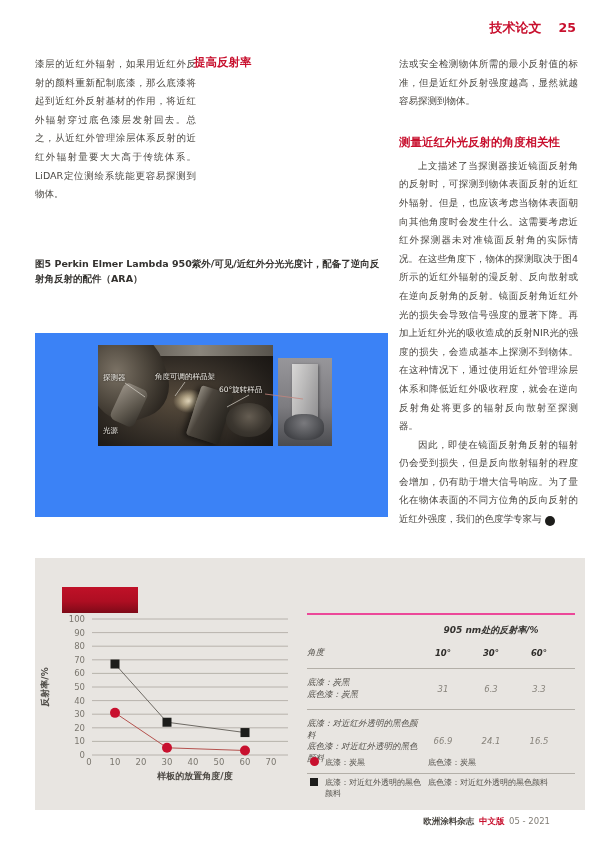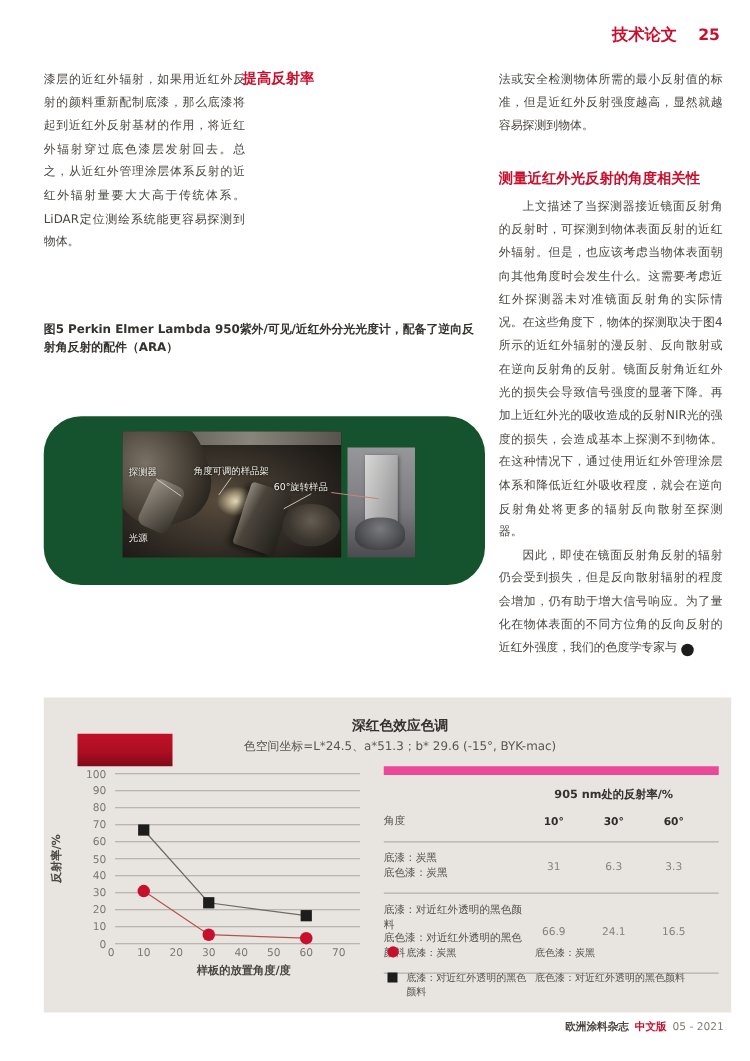--- a/index.html
+++ b/index.html
@@ -22,21 +22,21 @@
   .heading-gap{margin-top:24px;}
   .arrow-icon{display:inline-block;width:10px;height:10px;background:#1d1d1b;color:#ffffff;
       border-radius:50%;font-size:6.5px;line-height:10px;text-align:center;vertical-align:-1px;font-weight:bold;}
 
   
   .fig-caption{position:absolute;left:35px;font-size:9.5px;font-weight:bold;line-height:1.55;color:#34322f;text-align:left;}
   .fig5-caption{top:257px;width:352px;}
   .fig6-caption{top:527px;width:548px;}
 
   
-  .photo-box{position:absolute;left:35px;top:333px;width:353px;height:135px;background:#14532d;border-radius:30px;}
+  .photo-box{position:absolute;left:35px;top:333px;width:353px;height:184px;background:#3b82f6;}
   .main-photo{position:absolute;left:63px;top:12px;width:175px;height:101px;overflow:hidden;
       background:radial-gradient(ellipse at 45% 55%, #574b3c 0%, #3a332b 40%, #211d19 75%, #15120f 100%);}
   .mp-top{position:absolute;left:30%;top:0;width:70%;height:11px;background:linear-gradient(90deg,#6a655d,#8a857c 40%,#57534c);}
   .mp-detector{position:absolute;left:-10px;top:-12px;width:78px;height:88px;transform:rotate(-20deg);
       background:radial-gradient(ellipse at 40% 40%,#7b7265 0%,#4e473d 45%,#2a251f 80%);border-radius:35% 45% 40% 45%;}
   .mp-lens{position:absolute;left:18px;top:40px;width:26px;height:40px;transform:rotate(25deg);border-radius:6px;
       background:linear-gradient(120deg,#9a9287,#5d574d 60%,#332f29);}
   .mp-glare{position:absolute;left:70px;top:40px;width:42px;height:32px;border-radius:50%;
       background:radial-gradient(closest-side,#e8dcc0 0%,#a89a7d 35%,rgba(90,80,60,0) 75%);}
   .mp-holder{position:absolute;left:95px;top:44px;width:34px;height:52px;transform:rotate(18deg);border-radius:3px;
@@ -57,41 +57,41 @@
   .swatch{position:absolute;left:27px;top:29px;width:76px;height:26px;
       background:linear-gradient(180deg,#c01128 0%,#ae0e22 55%,#7e0a18 100%);}
   .chart-title-wrap{position:absolute;left:120px;top:15px;width:330px;text-align:center;}
   .chart-title{font-size:11px;font-weight:bold;color:#34322f;}
   .chart-subtitle{font-size:9.5px;color:#5a5751;margin-top:3px;}
   #chart-svg{position:absolute;left:0;top:0;}
   .tick{font-size:8.5px;fill:#7b776f;font-family:"DejaVu Sans","Liberation Sans",sans-serif;}
   .axis-label{font-size:9px;font-weight:bold;fill:#4a4742;font-family:"DejaVu Sans","Liberation Sans",sans-serif;}
 
   
-  .nir-table{position:absolute;left:272px;top:55px;width:268px;font-size:8.5px;color:#55524c;border-top:7px solid #ec4899;}
+  .nir-table{position:absolute;left:272px;top:55px;width:268px;font-size:8.5px;color:#55524c;border-top:2px solid #ec4899;font-style:italic;}
   .t-title{margin-left:112px;width:144px;text-align:center;font-weight:bold;color:#34322f;font-size:9px;padding:9px 0 10px 0;}
   .t-row{display:flex;align-items:center;}
   .t-label{flex:0 0 112px;line-height:1.4;}
   .t-val{flex:0 0 48px;text-align:center;color:#87837b;}
   .angles{padding-bottom:9px;border-bottom:1px solid #b3afa8;}
   .angles .t-val{font-weight:bold;color:#2e2c29;}
   .data-row{padding:8px 0;border-bottom:1px solid #b3afa8;}
   .lbl-line{display:block;}
 
   
   .legend{position:absolute;left:275px;top:199px;width:300px;font-size:8px;color:#55524c;}
   .legend-row{display:flex;align-items:flex-start;margin-bottom:9px;}
   .legend-marker{flex:0 0 9px;height:9px;margin-right:6px;margin-top:0;}
   .legend-marker.circle{background:#c8102e;border-radius:50%;}
   .legend-marker.square{background:#1d1d1b;flex-basis:8px;height:8px;margin-top:1px;margin-right:7px;}
   .legend-primer{flex:0 0 103px;}
   .legend-basecoat{flex:1 1 auto;}
 
   
-  .page-footer{position:absolute;right:21px;bottom:21px;font-size:8.5px;color:#807c75;}
+  .page-footer{position:absolute;right:50px;bottom:21px;font-size:8.5px;color:#807c75;}
   .footer-journal{color:#4a4742;font-weight:bold;}
   .footer-edition{color:#c8102e;font-weight:bold;margin:0 2px;}
   .footer-issue{color:#807c75;}
 </style>
 </head>
 <body>
 
 <div class="page">
 
   <header class="page-header">
@@ -136,24 +136,20 @@
     </svg>
     <div class="photo-label" style="left:68px;top:40px;">探测器</div>
     <div class="photo-label" style="left:120px;top:39px;">角度可调的样品架</div>
     <div class="photo-label" style="left:184px;top:52px;">60°旋转样品</div>
     <div class="photo-label" style="left:68px;top:93px;">光源</div>
   </div>
 
 
   <div class="chart-panel">
     <div class="swatch"></div>
-    <div class="chart-title-wrap">
-      <div class="chart-title">深红色效应色调</div>
-      <div class="chart-subtitle">色空间坐标=L*24.5、a*51.3；b* 29.6 (-15°, BYK-mac)</div>
-    </div>
 
     <svg id="chart-svg" width="300" height="240" viewBox="0 0 300 240">
         <line x1="57" y1="197" x2="253" y2="197" stroke="#aba69e" stroke-width="0.8"></line>
         <text x="50" y="200" text-anchor="end" class="tick">0</text>
         <line x1="57" y1="183.4" x2="253" y2="183.4" stroke="#aba69e" stroke-width="0.8"></line>
         <text x="50" y="186.4" text-anchor="end" class="tick">10</text>
         <line x1="57" y1="169.8" x2="253" y2="169.8" stroke="#aba69e" stroke-width="0.8"></line>
         <text x="50" y="172.8" text-anchor="end" class="tick">20</text>
         <line x1="57" y1="156.2" x2="253" y2="156.2" stroke="#aba69e" stroke-width="0.8"></line>
         <text x="50" y="159.2" text-anchor="end" class="tick">30</text>

